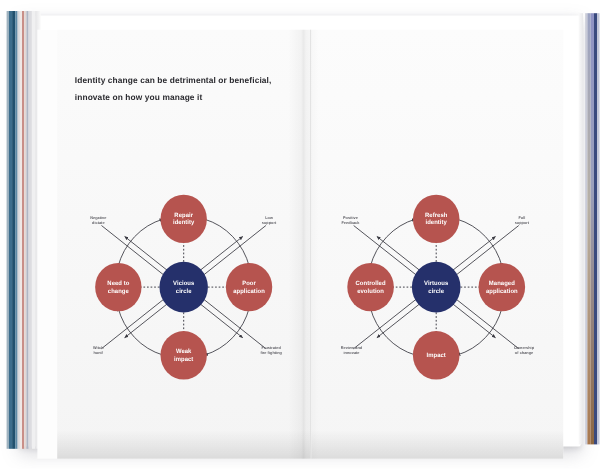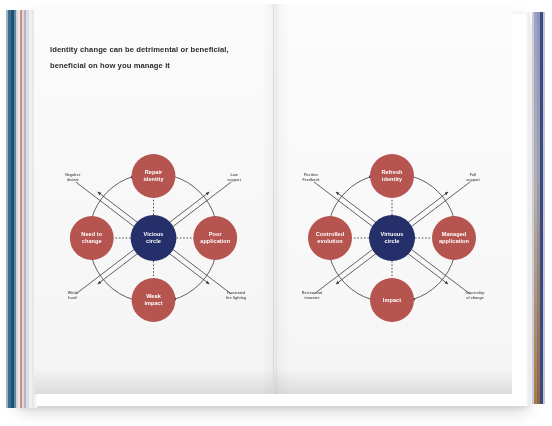--- a/index.html
+++ b/index.html
@@ -48,24 +48,25 @@
   }
   .edge-stack-right i {
     position: absolute;
     top: 0; bottom: 0;
     display: block;
   }
 
   
   .spread {
     position: absolute;
-    left: 34px; top: 4px;
+    left: 34px; top: 27px;
     width: 478px; height: 390px;
     display: flex;
     background: #fdfdfd;
+    padding-left: 18px;
   }
 
   .page {
     position: relative;
     height: 100%;
     background: linear-gradient(180deg,#fbfbfb 0%,#f7f7f7 60%,#f4f4f4 100%);
   }
   .page-left  { width: 240px; border-right: 1px solid #e3e3e3; }
   .page-right { width: 238px;
      background: linear-gradient(180deg,#fcfcfc 0%,#f8f8f8 60%,#f5f5f5 100%); }
@@ -158,21 +159,21 @@
     <i style="right:3px;  width:3px; background:#3a4a7e;"></i>
     <i style="right:1px;  width:2px; background:#c2c6d8;"></i>
   </div>
 
   <div class="spread">
 
     <div class="page page-left">
 
       <div class="headline">
         <div>Identity change can be detrimental or beneficial,</div>
-        <div>beneficial on how you manage it</div>
+        <div>innovate on how you manage it</div>
       </div>
 
       <div class="diagram">
         <svg viewBox="0 0 240 390" preserveAspectRatio="none">
           <defs>
             <marker id="ah-l" markerWidth="5" markerHeight="5" refX="4.2" refY="2" orient="auto">
               <path d="M0,0 L4.6,2 L0,4 z" fill="#3a3a42"></path>
             </marker>
             <marker id="ahd-l" markerWidth="5" markerHeight="5" refX="4.2" refY="2" orient="auto">
               <path d="M0,0 L4.6,2 L0,4 z" fill="#3a3a42"></path>

